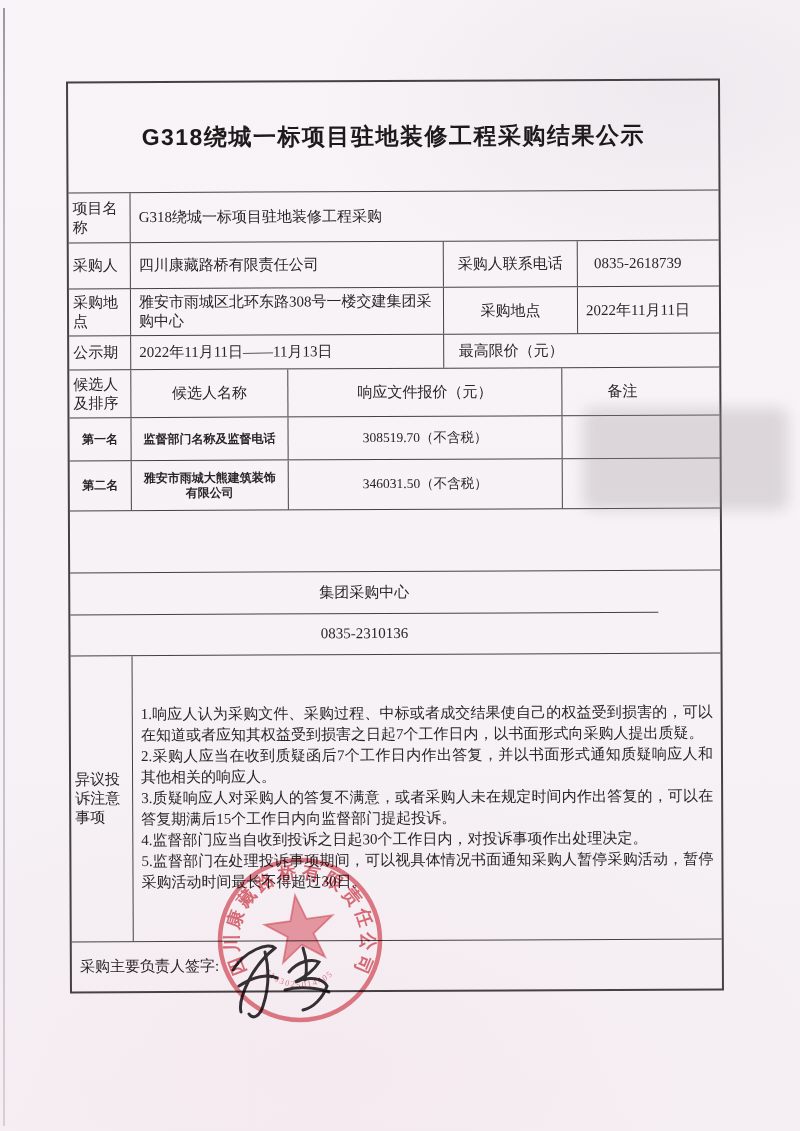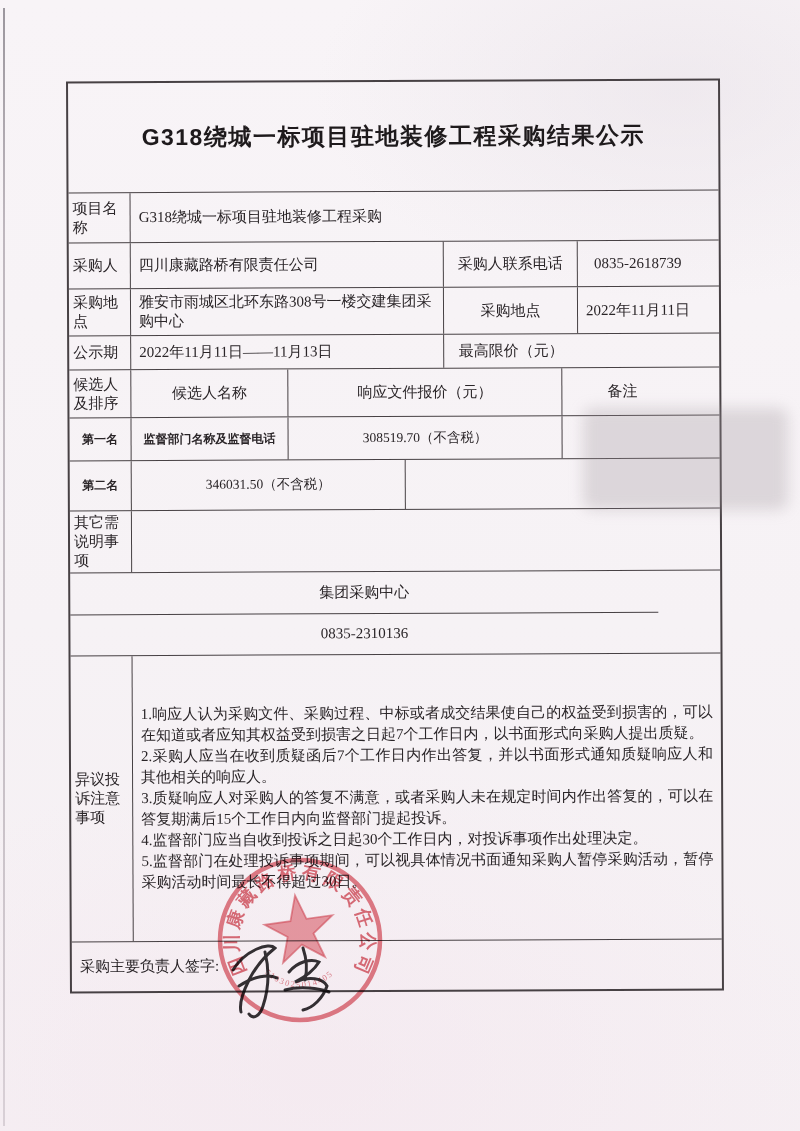--- a/index.html
+++ b/index.html
@@ -98,26 +98,26 @@
 
   <div class="row h43">
     <div class="cell label center small">第一名</div>
     <div class="cell w173 center small">监督部门名称及监督电话</div>
     <div class="cell w274 center price">308519.70（不含税）</div>
     <div class="cell w141"></div>
   </div>
 
   <div class="row h50b">
     <div class="cell label center small">第二名</div>
+    <div class="cell w173 center small">雅安市雨城大熊建筑装饰有限公司</div>
     <div class="cell w274 center price">346031.50（不含税）</div>
     <div class="cell w141"></div>
   </div>
 
   <div class="row h62">
-    <div class="cell label">其它需说明事项</div>
     <div class="cell w588"></div>
   </div>
 
   <div class="row h83">
     <div class="sup-right">
       <div class="sub">集团采购中心</div>
       <div class="sub">0835-2310136</div>
     </div>
   </div>
 

